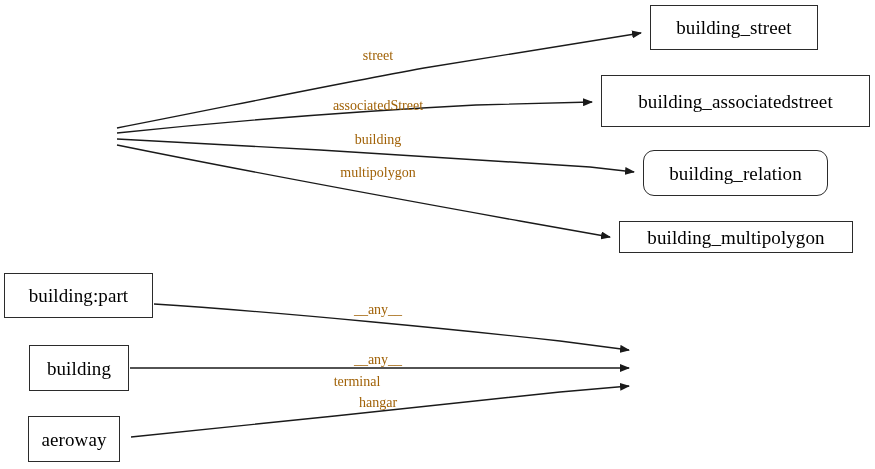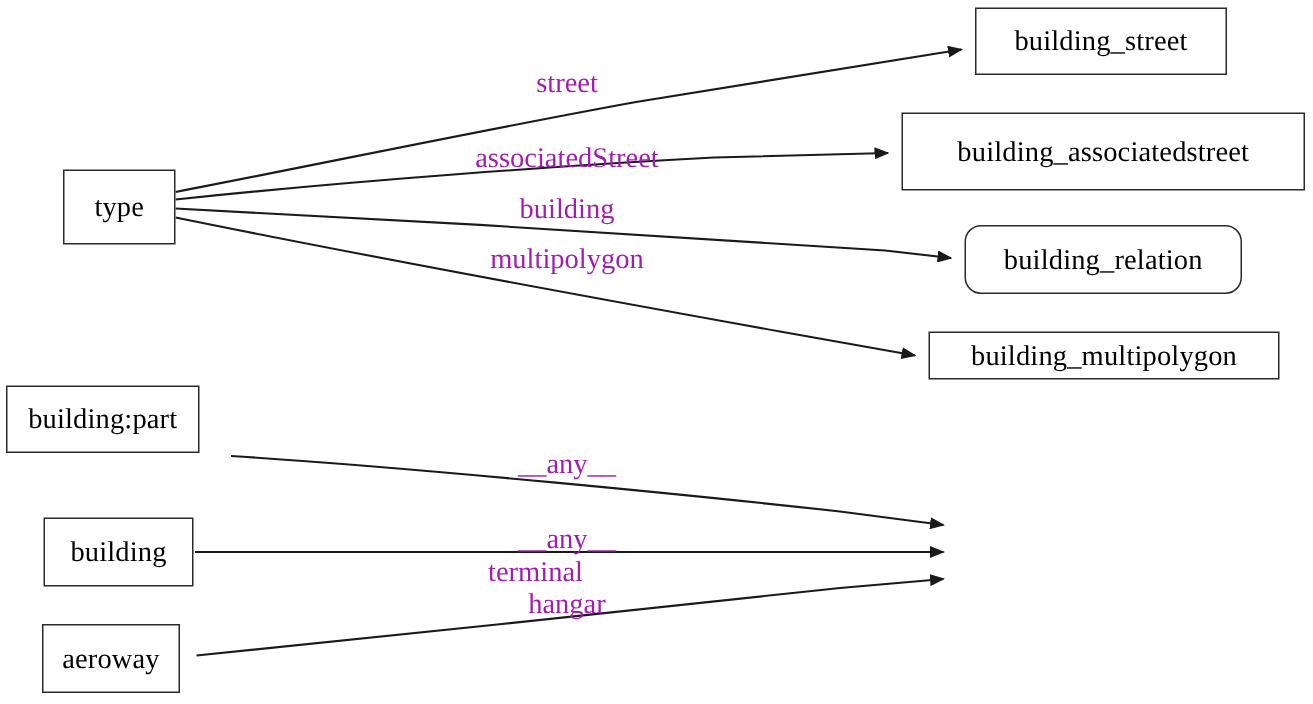--- a/index.html
+++ b/index.html
@@ -32,22 +32,22 @@
     align-items: center;
     justify-content: center;
     color: #000000;
     font-size: 19px;
     line-height: 1;
     white-space: nowrap;
     letter-spacing: 0.1px;
   }
   .edge-label {
     position: absolute;
-    color: #a21caf;
-    font-size: 19px;
+    color: #a16207;
+    font-size: 14px;
     line-height: 1;
     white-space: nowrap;
     transform: translate(-50%, -50%);
     background: transparent;
   }
 </style>
 </head>
 <body>
 
 <div id="canvas">
@@ -67,41 +67,38 @@
 
     <path d="M117,145 C230,168 420,203 520,221 L610,237" fill="none" stroke="#1a1a1a" stroke-width="1.4" marker-end="url(#arrow)"></path>
 
     <path d="M154,304 C280,312 470,331 560,341 L629,350" fill="none" stroke="#1a1a1a" stroke-width="1.4" marker-end="url(#arrow)"></path>
 
     <path d="M130,368 L629,368" fill="none" stroke="#1a1a1a" stroke-width="1.4" marker-end="url(#arrow)"></path>
 
     <path d="M131,437 C240,426 470,402 560,392 L629,386" fill="none" stroke="#1a1a1a" stroke-width="1.4" marker-end="url(#arrow)"></path>
   </svg>
 
-  <div class="node" style="left:42px; top:113px; width:75px; height:50px;">
-    <span>type</span>
-  </div>
 
   <div class="node" style="left:650px; top:5px; width:168px; height:45px;">
     <span>building_street</span>
   </div>
 
   <div class="node" style="left:601px; top:75px; width:269px; height:52px;">
     <span>building_associatedstreet</span>
   </div>
 
   <div class="node" style="left:643px; top:150px; width:185px; height:46px;border-radius:11px;">
     <span>building_relation</span>
   </div>
 
   <div class="node" style="left:619px; top:221px; width:234px; height:32px;">
     <span>building_multipolygon</span>
   </div>
 
-  <div class="node" style="left:4px; top:257px; width:129px; height:45px;">
+  <div class="node" style="left:4px; top:273px; width:149px; height:45px;">
     <span>building:part</span>
   </div>
 
   <div class="node" style="left:29px; top:345px; width:100px; height:46px;">
     <span>building</span>
   </div>
 
   <div class="node" style="left:28px; top:416px; width:92px; height:46px;">
     <span>aeroway</span>
   </div>

